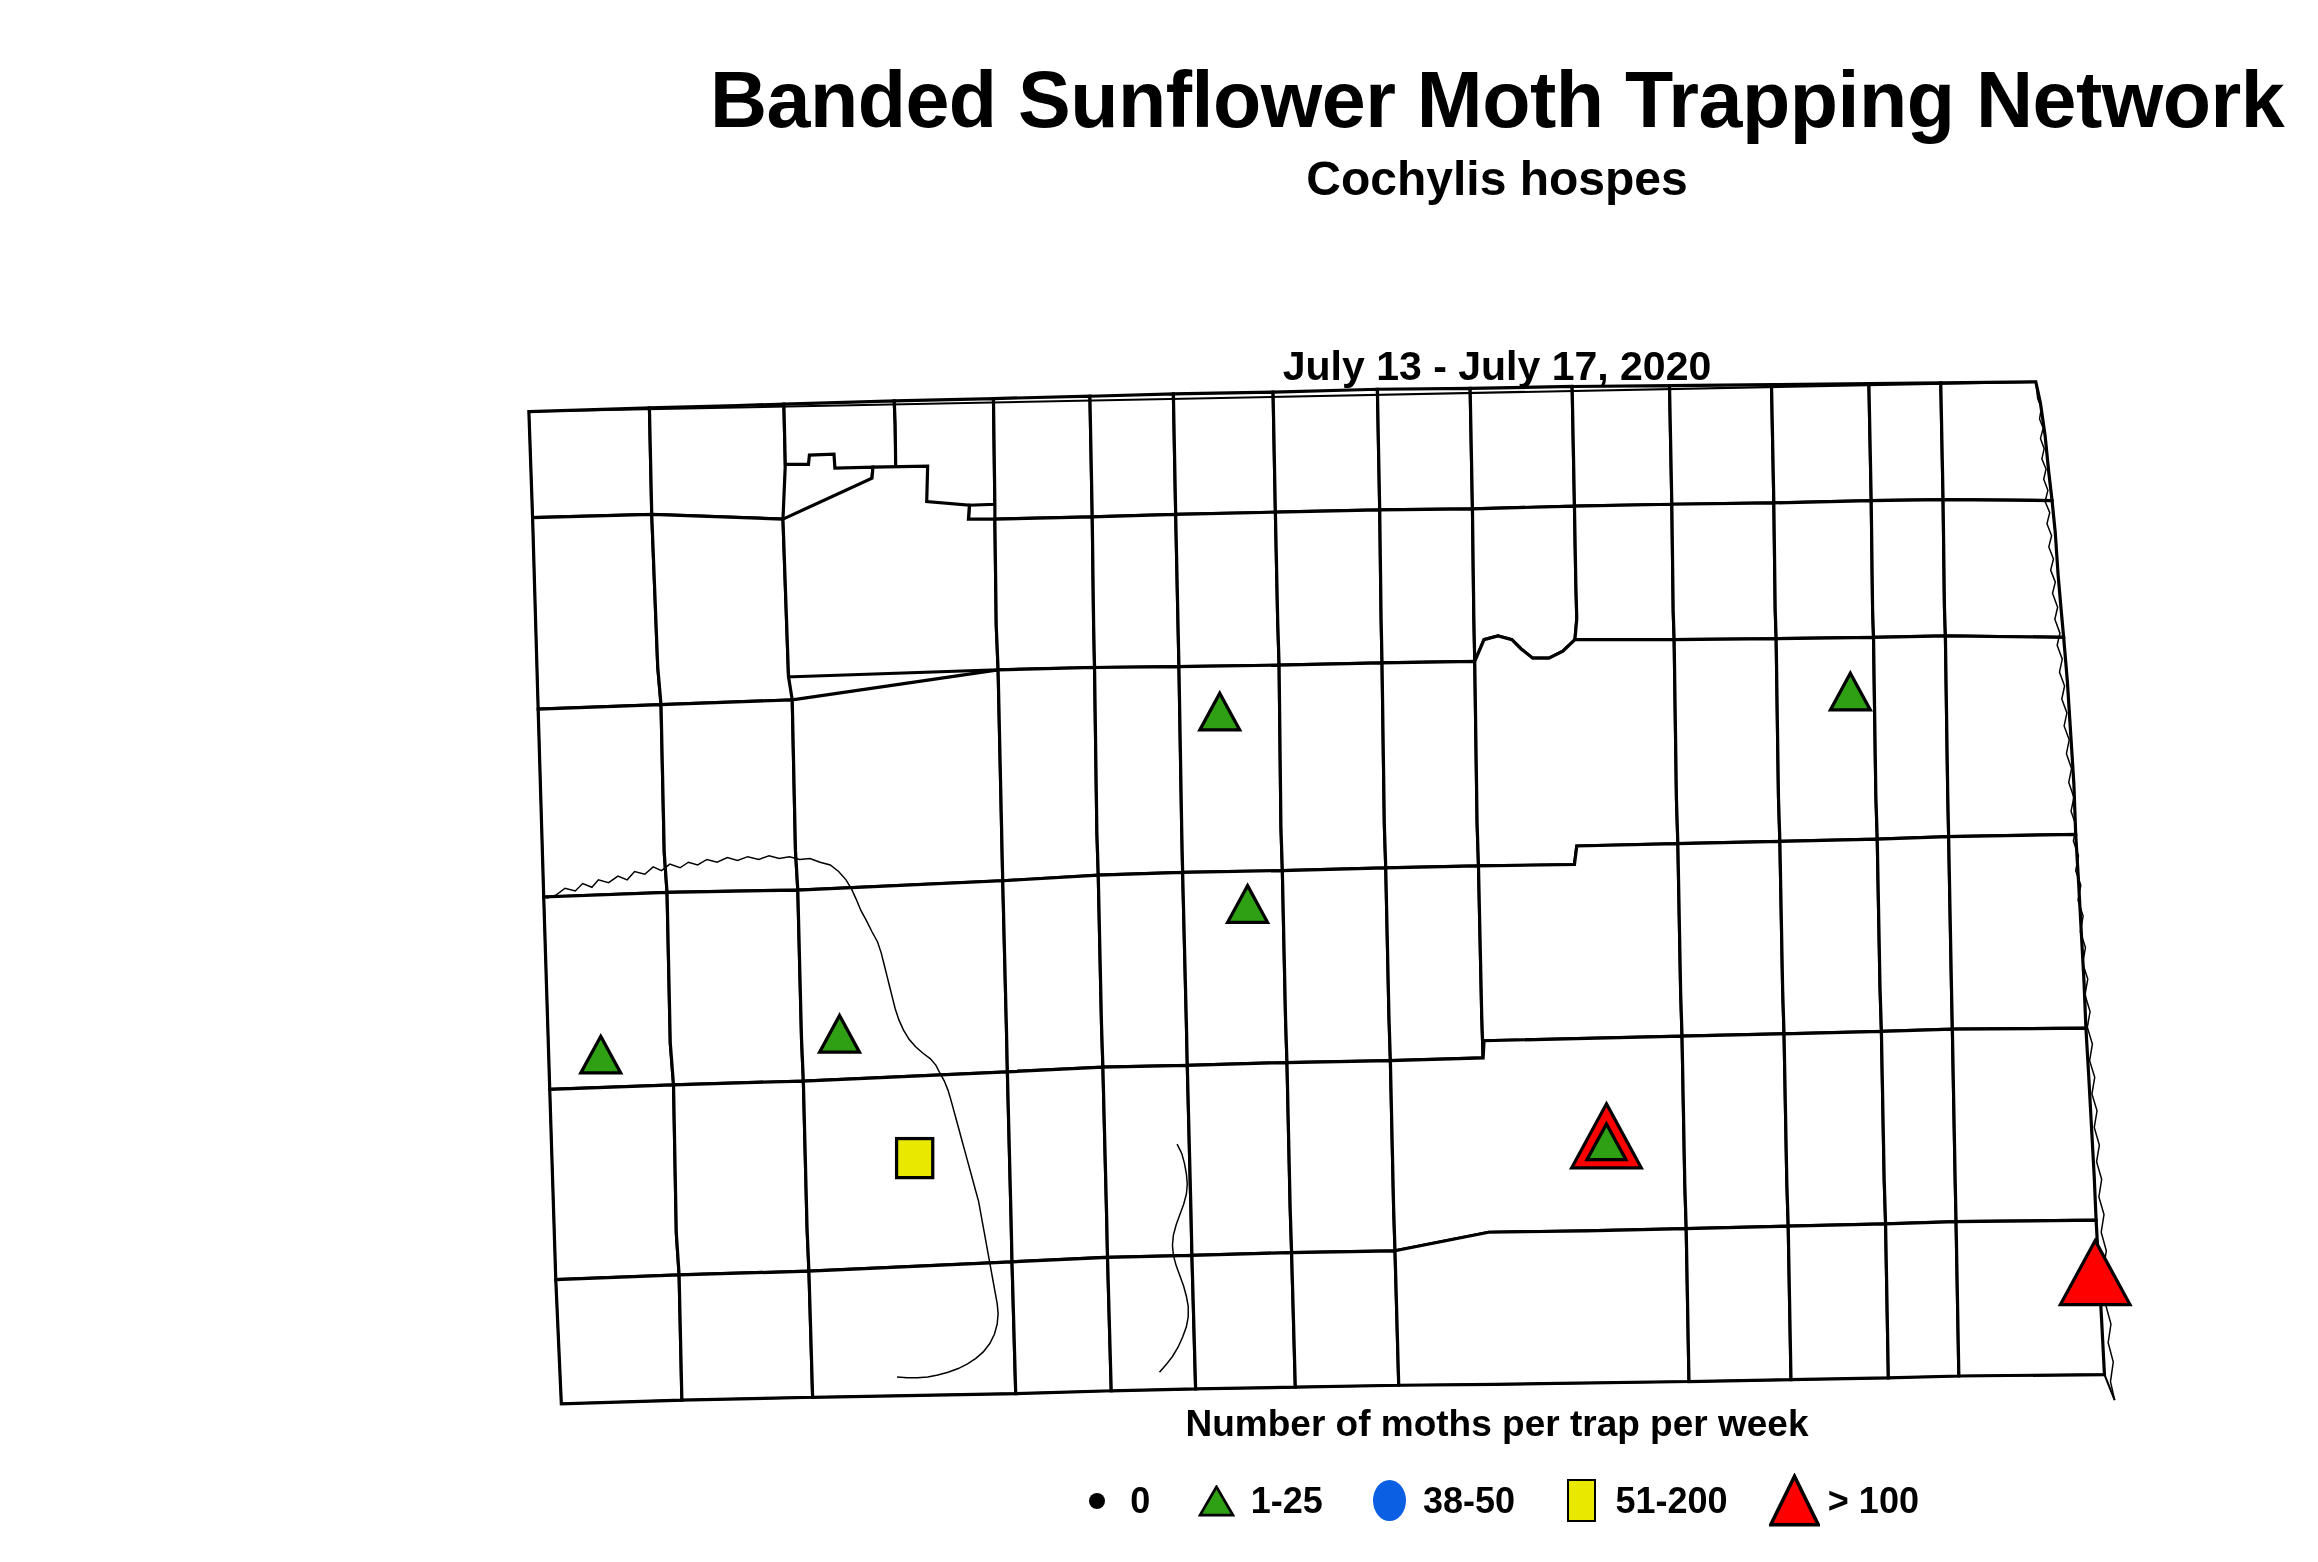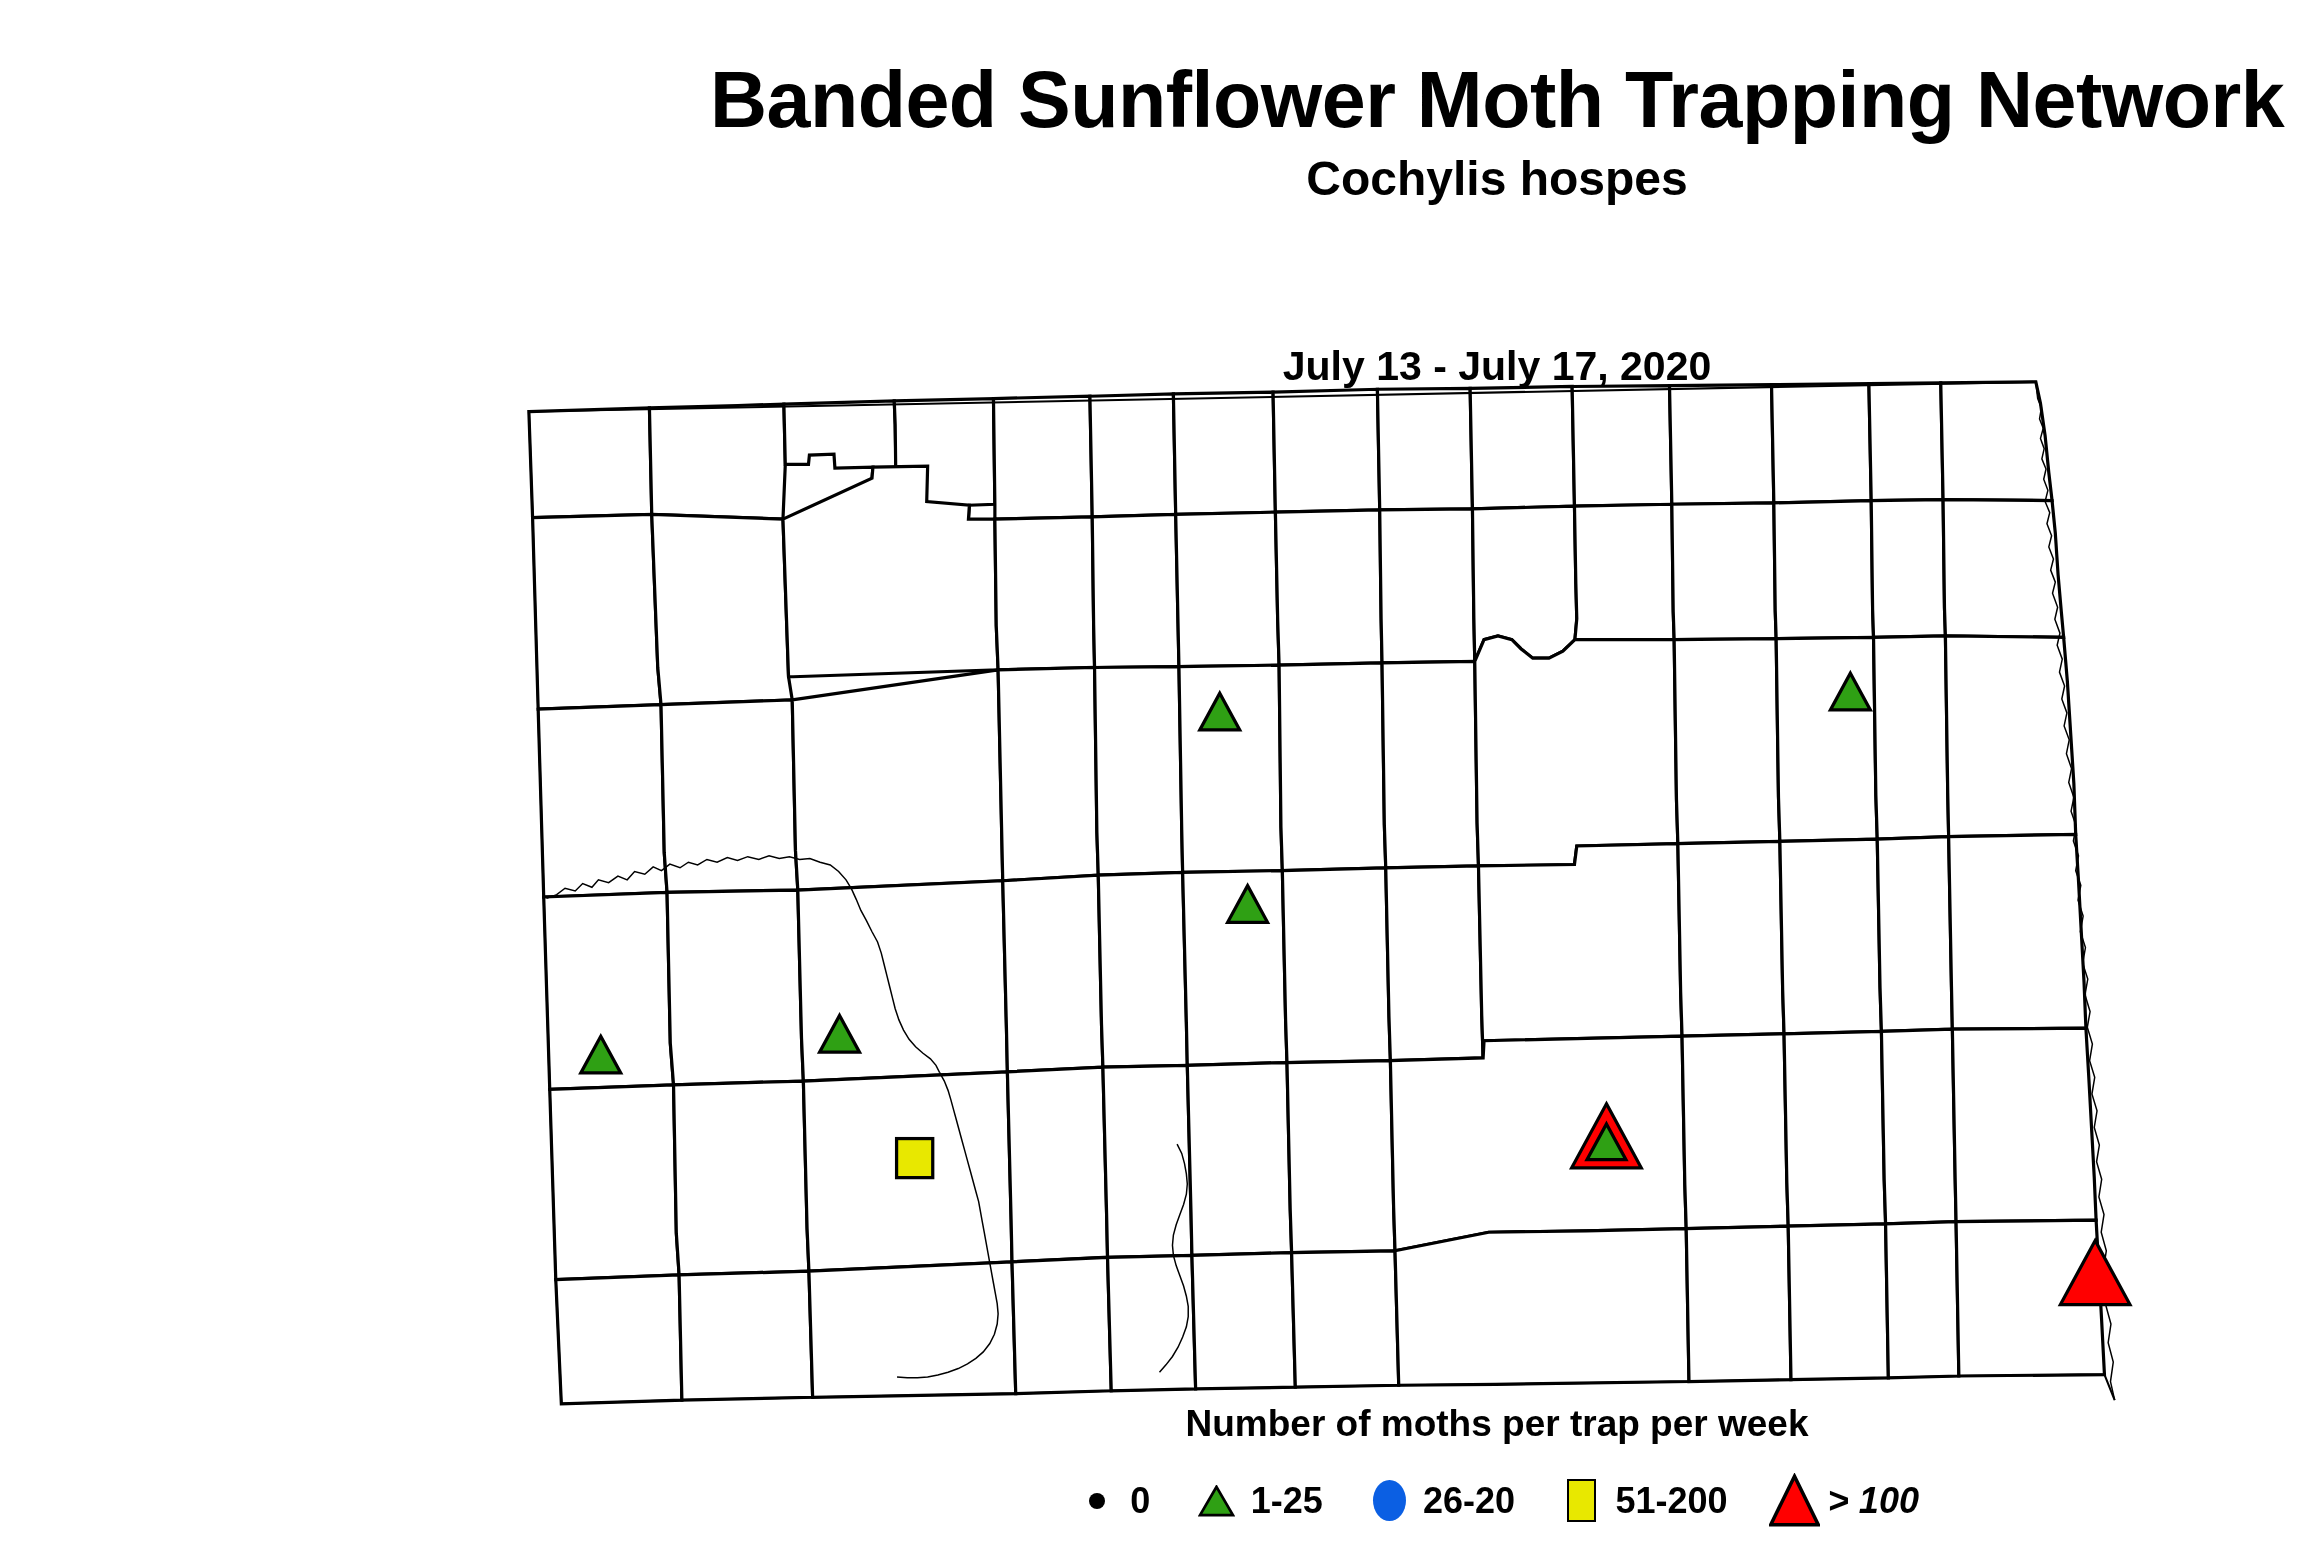--- a/index.html
+++ b/index.html
@@ -117,21 +117,21 @@
     justify-content: center;
     align-items: center;
     gap: 0px;
   }
   .legend-item {
     display: flex;
     flex-direction: row;
     align-items: center;
     margin-right: 41px;
   }
-  .legend-item:last-child { margin-right: 4px; font-style: italic; }
+  .legend-item:last-child { margin-right: 4px; }
   .legend-sym {
     width: 51px;
     height: 51px;
     display: flex;
     align-items: center;
     justify-content: center;
     flex: 0 0 auto;
   }
   .legend-label {
     font-family: "Liberation Sans", sans-serif;
@@ -329,21 +329,21 @@
           <polygon points="40,4 76,66 4,66" fill="#2FA014" stroke="#000000" stroke-width="6"></polygon>
         </svg>
       </span>
       <span class="legend-label">1-25</span>
     </div>
 
     <div class="legend-item">
       <span class="legend-sym">
         <span class="sym-circle"></span>
       </span>
-      <span class="legend-label">26-20</span>
+      <span class="legend-label">38-50</span>
     </div>
 
     <div class="legend-item">
       <span class="legend-sym">
         <span class="sym-square"></span>
       </span>
       <span class="legend-label">51-200</span>
     </div>
 
     <div class="legend-item">

